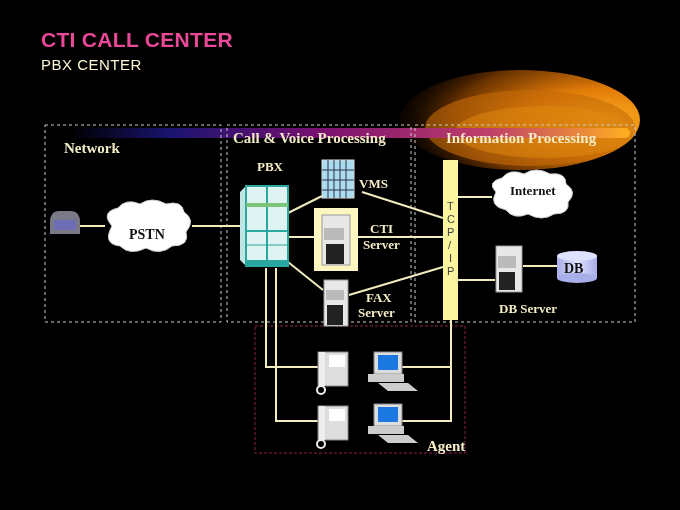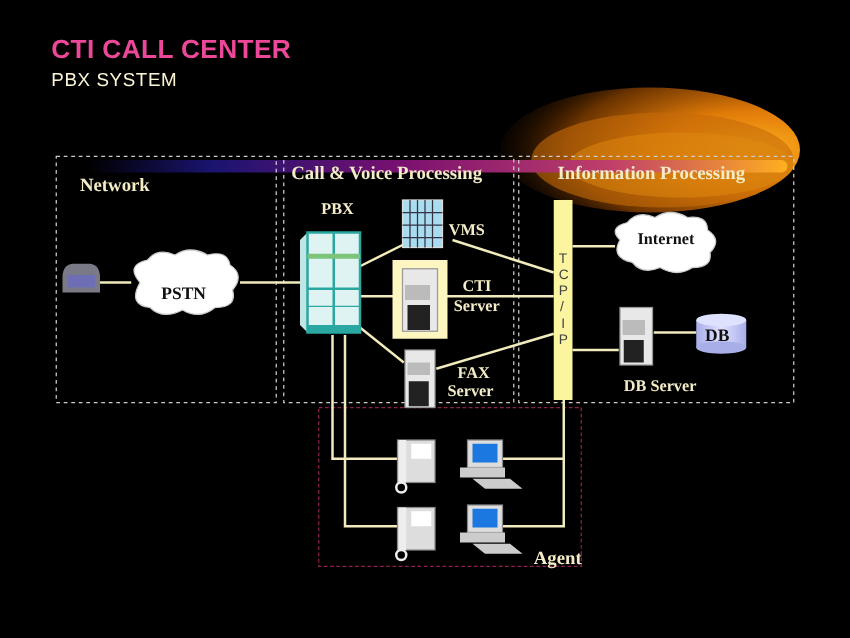--- a/index.html
+++ b/index.html
@@ -10,21 +10,21 @@
   .lbl { font-family:"Liberation Serif", serif; font-weight:bold; fill:#f3ecc6; }
   .sec { font-size:15px; }
   .nl { font-size:13px; }
   .dark { fill:#111; }
   .tcp { font-family:"Liberation Sans", sans-serif; font-size:11px; fill:#444; }
 </style>
 </head>
 <body>
 
 <div class="title">CTI  CALL CENTER</div>
-<div class="subtitle">PBX  SYSTEM</div>
+<div class="subtitle">PBX  CENTER</div>
 
 <svg width="680" height="510" viewBox="0 0 680 510">
   <defs>
     <radialGradient id="glow" cx="0.85" cy="0.5" r="0.9">
       <stop offset="0" stop-color="#ffb020"></stop>
       <stop offset="0.35" stop-color="#e07a08"></stop>
       <stop offset="0.7" stop-color="#6a3300"></stop>
       <stop offset="1" stop-color="#1a0a00" stop-opacity="0"></stop>
     </radialGradient>
     <linearGradient id="band" x1="0" x2="1" y1="0" y2="0">

